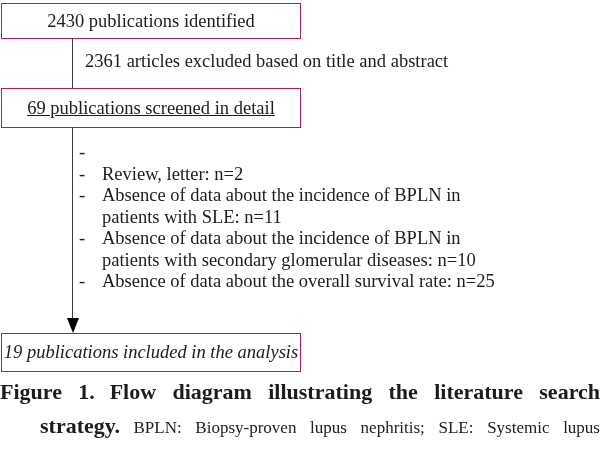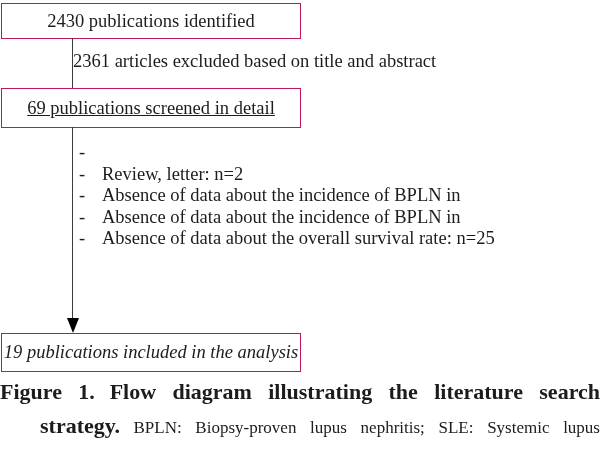--- a/index.html
+++ b/index.html
@@ -37,21 +37,21 @@
     position: absolute;
     left: 66.5px;
     top: 318px;
     width: 0; height: 0;
     border-left: 6px solid transparent;
     border-right: 6px solid transparent;
     border-top: 15px solid #000000;
   }
   .excl-label {
     position: absolute;
-    left: 73px;
+    left: 85px;
     top: 50px;
     font-size: 18.5px;
     line-height: 22px;
     white-space: nowrap;
   }
   .bullets {
     position: absolute;
     left: 79px;
     top: 142px;
   }
@@ -102,25 +102,30 @@
     </div>
     <div class="brow">
       <span class="dash">-</span>
       <span>Review, letter: n=2</span>
     </div>
     <div class="brow">
       <span class="dash">-</span>
       <span>Absence of data about the incidence of BPLN in</span>
     </div>
     <div class="brow">
+      <span class="dash"></span>
+      <span>patients with SLE: n=11</span>
+    </div>
+    <div class="brow">
       <span class="dash">-</span>
       <span>Absence of data about the incidence of BPLN in</span>
     </div>
     <div class="brow">
       <span class="dash"></span>
+      <span>patients with secondary glomerular diseases: n=10</span>
     </div>
     <div class="brow">
       <span class="dash">-</span>
       <span>Absence of data about the overall survival rate: n=25</span>
     </div>
   </div>
 
   <div class="fbox box-included">
     <span>19 publications included in the analysis</span>
   </div>

